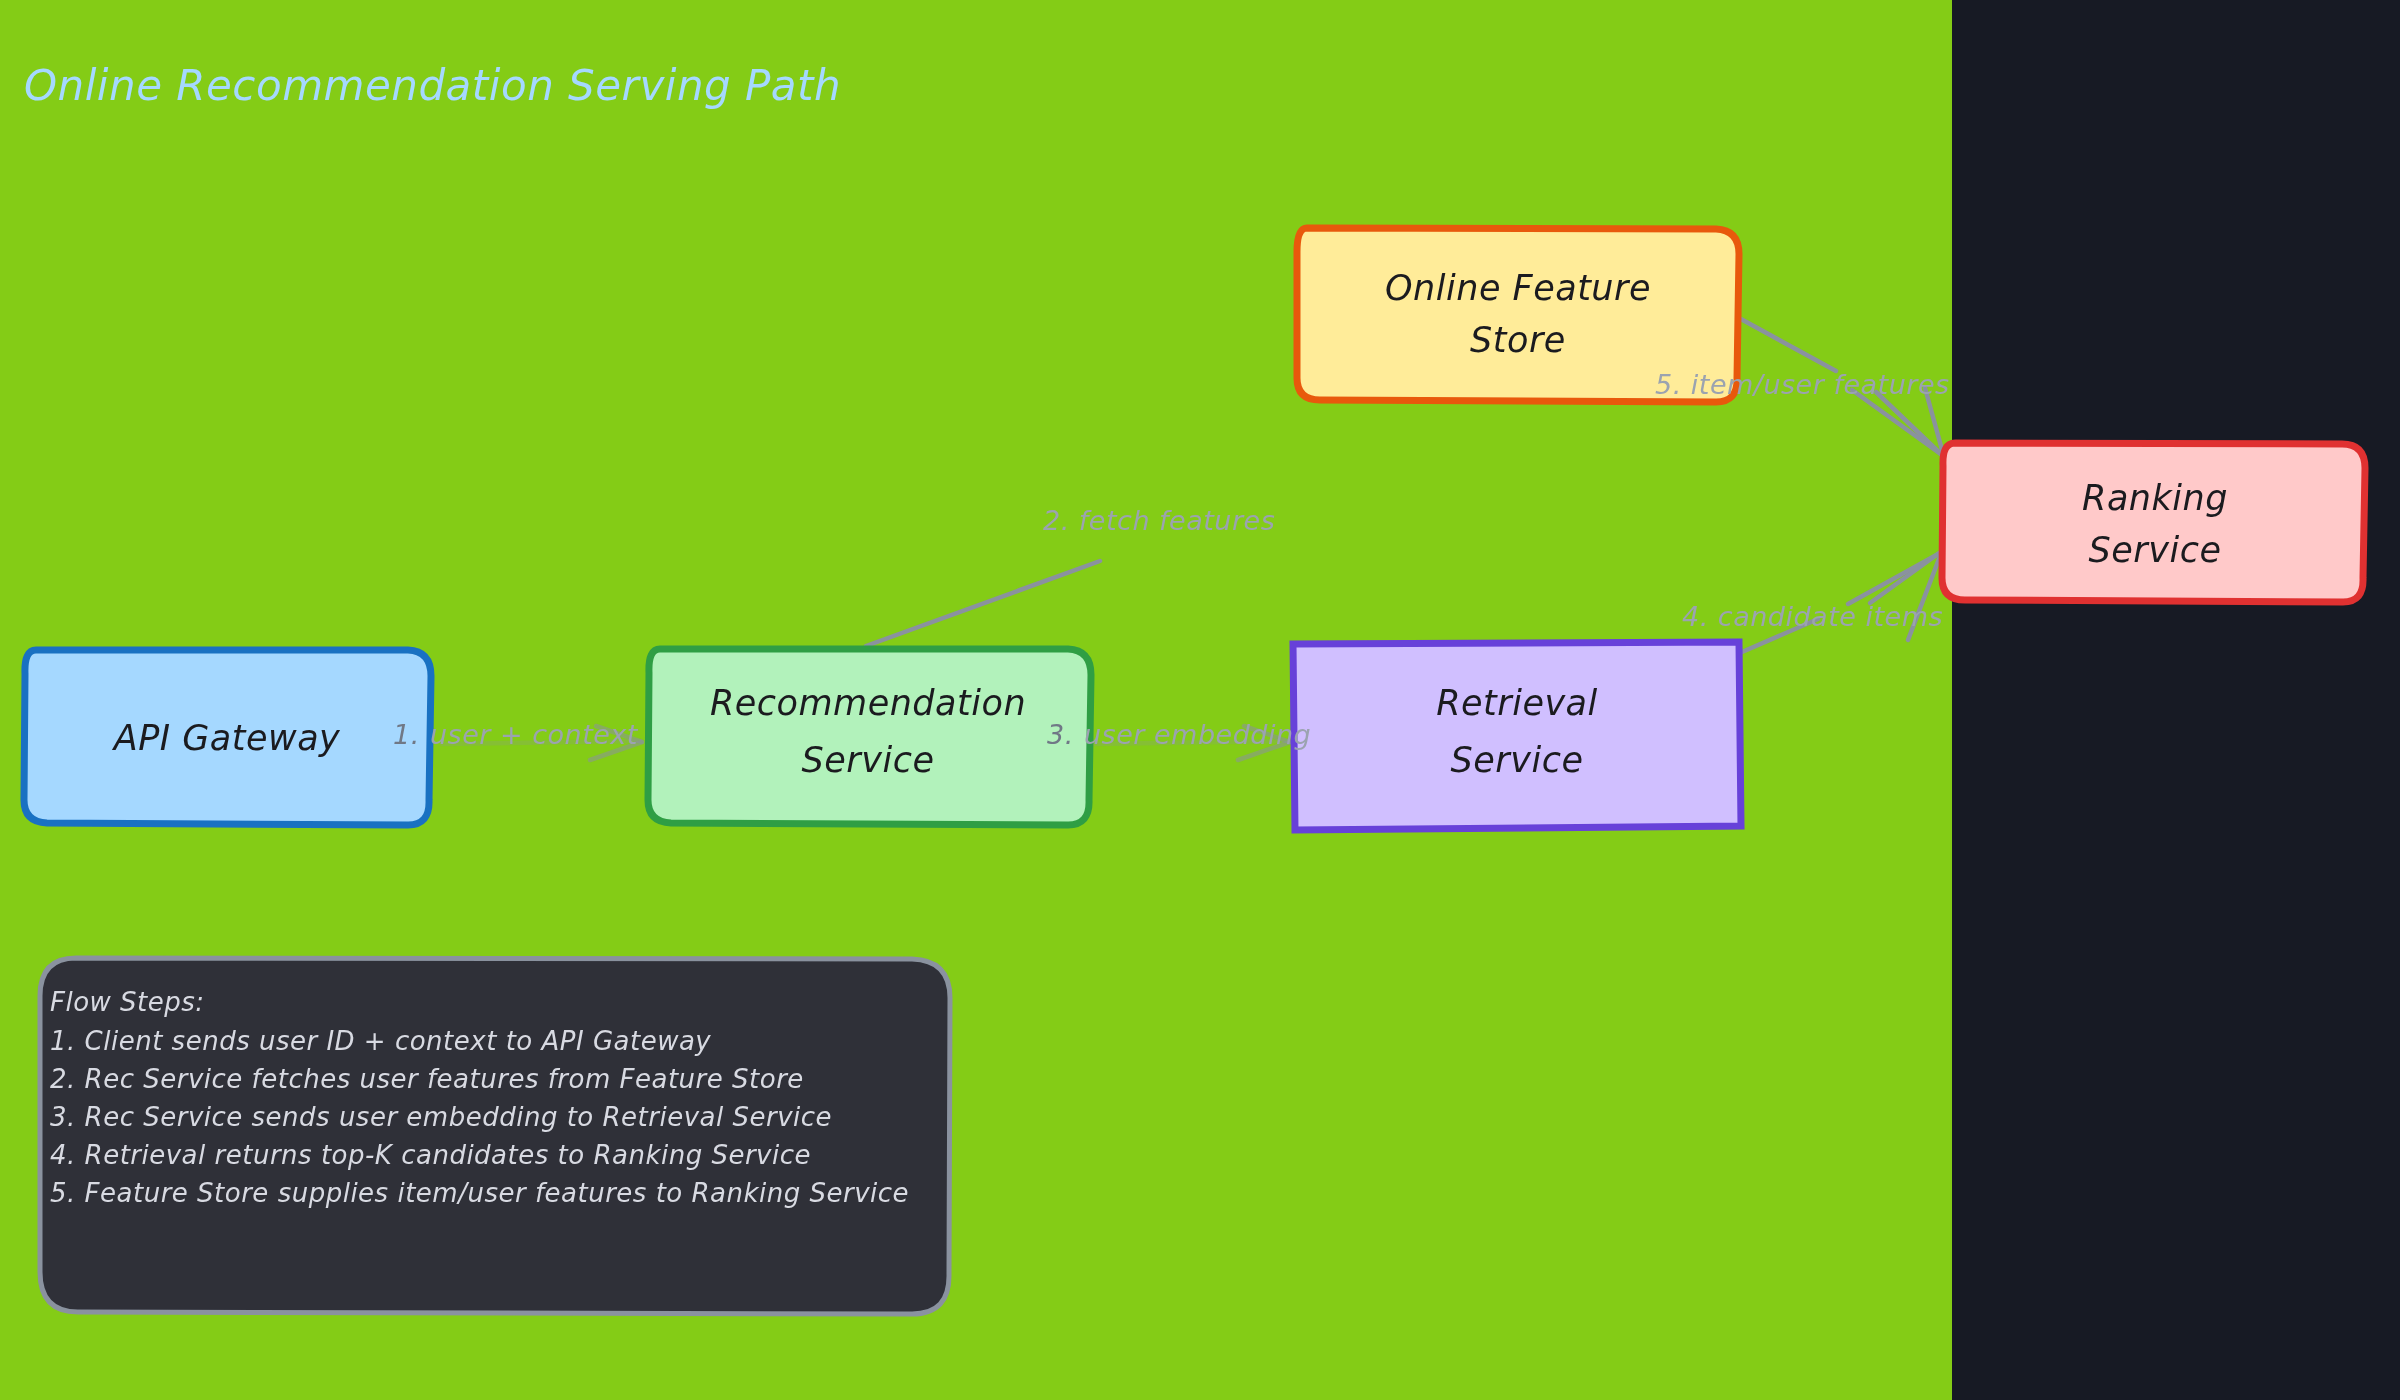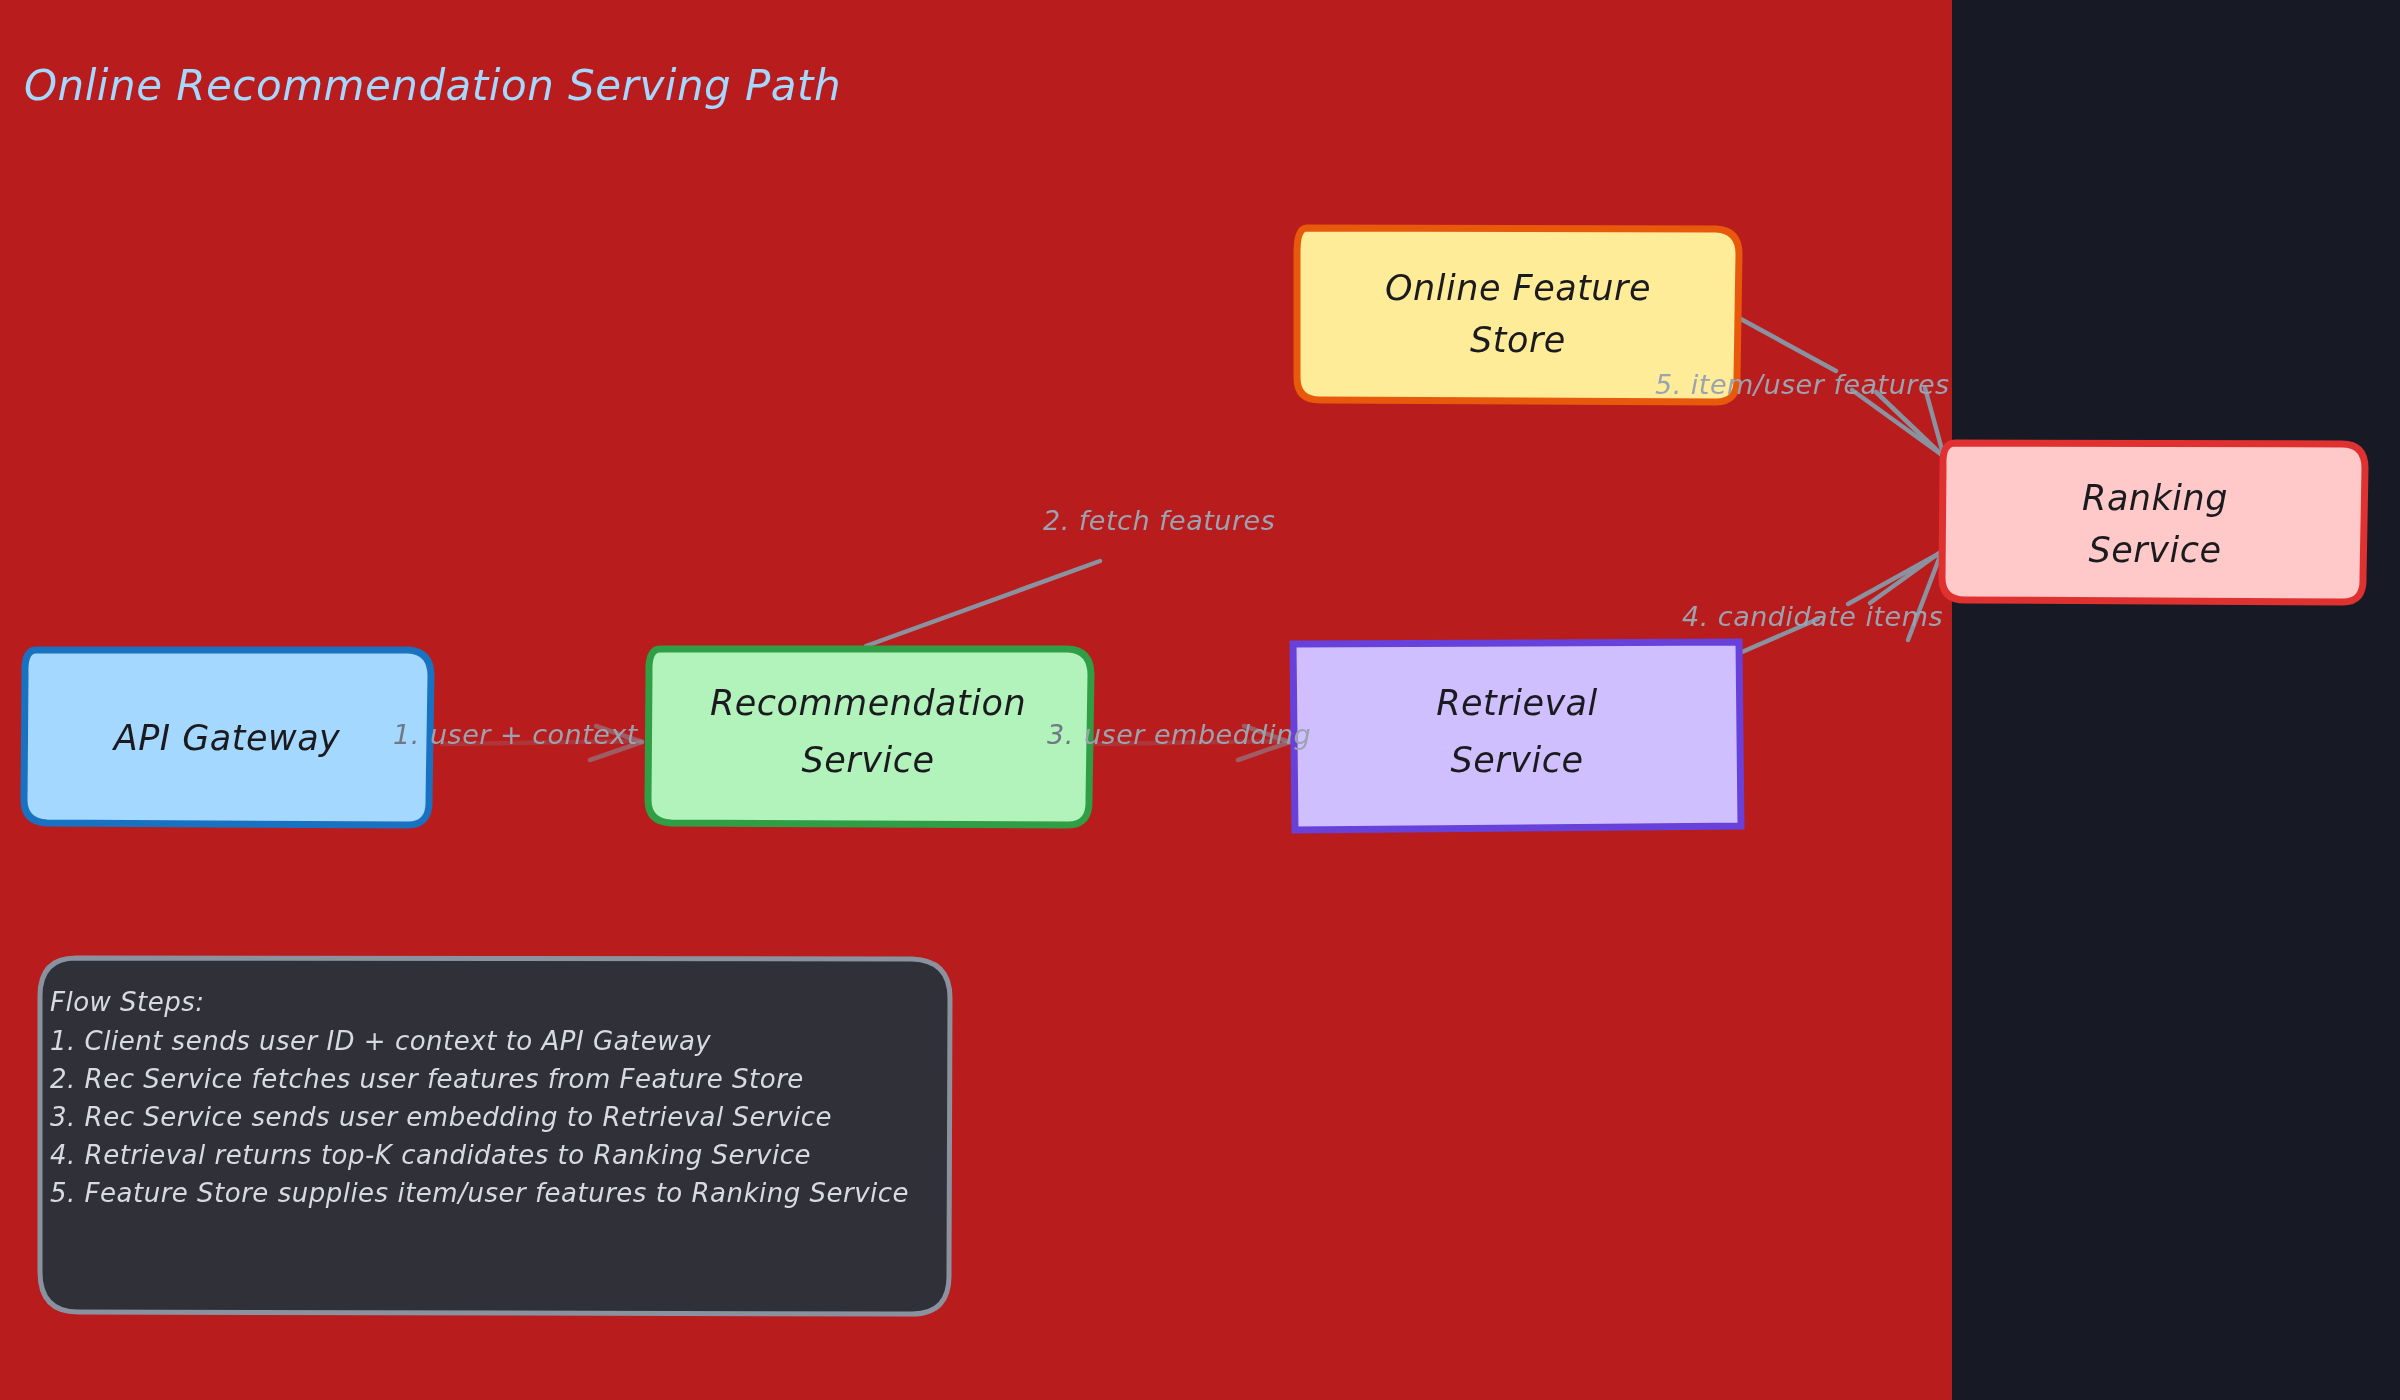--- a/index.html
+++ b/index.html
@@ -7,21 +7,21 @@
     padding: 0;
     background: #171a24;
     width: 2400px;
     height: 1400px;
     overflow: hidden;
   }
   #canvas {
     position: relative;
     width: 1952px;
     height: 1400px;
-    background: #b91c1c;
+    background: #84cc16;
     font-family: "DejaVu Sans", sans-serif;
   }
   #diagram-svg {
     position: absolute;
     left: 0; top: 0;
     width: 2400px;
     height: 1400px;
   }
   .hand {
     font-family: "DejaVu Sans", sans-serif;

